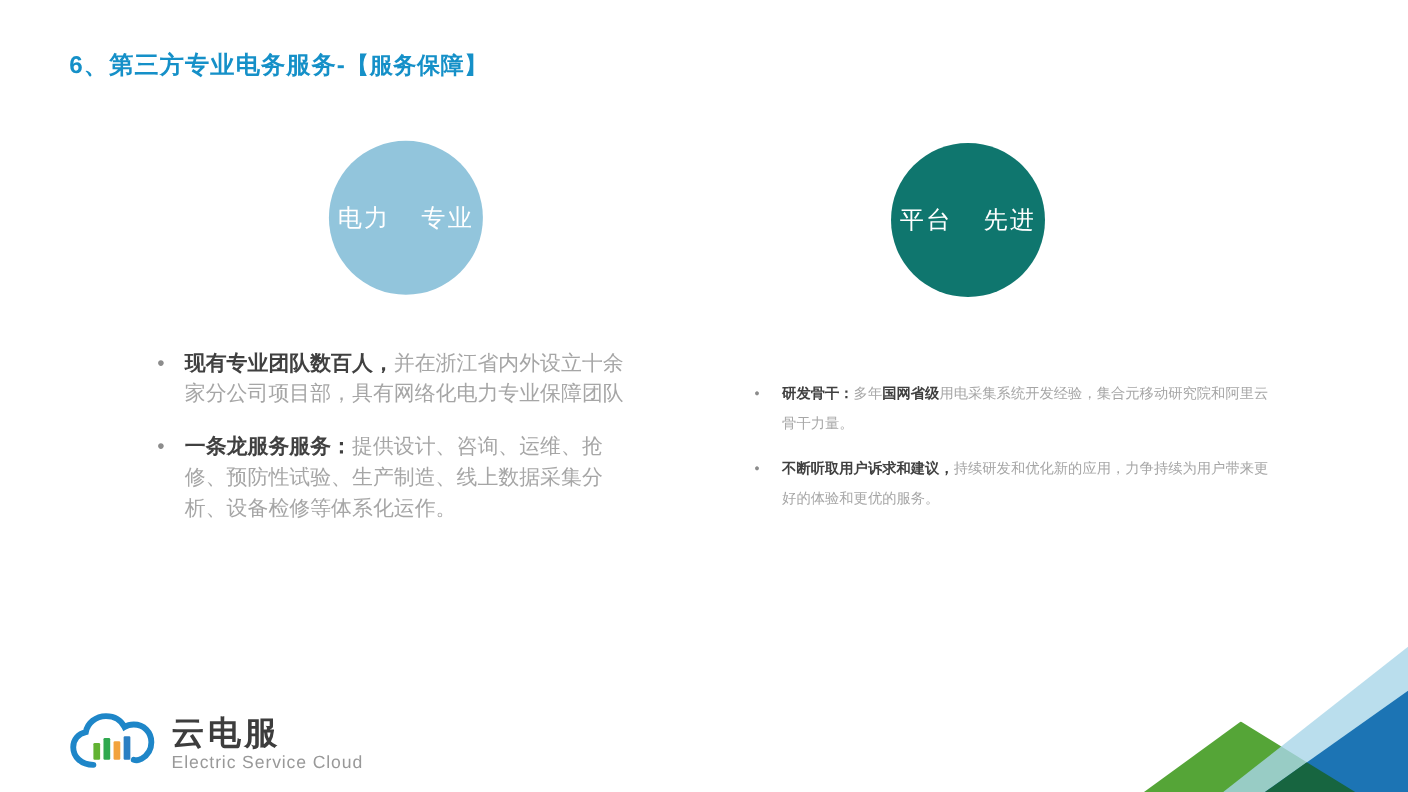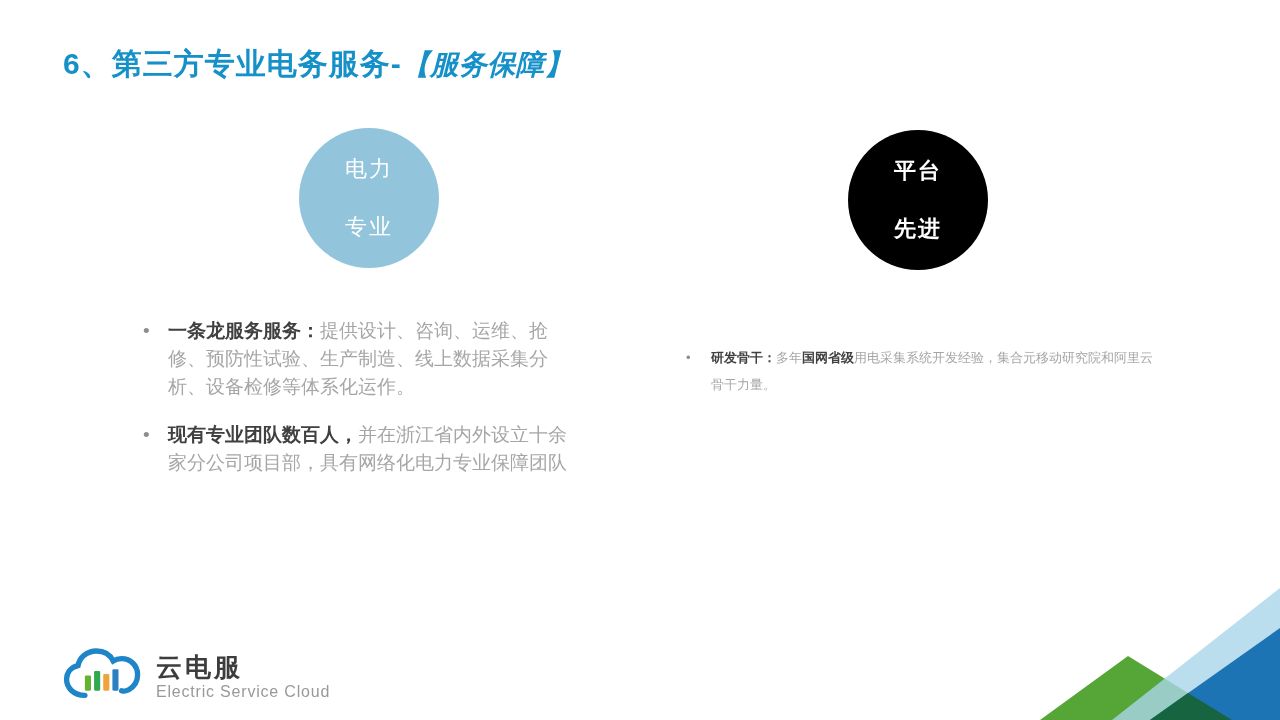--- a/index.html
+++ b/index.html
@@ -2,45 +2,45 @@
 <html><head>
 <meta charset="utf-8">
 <style>
   * { margin:0; padding:0; box-sizing:border-box; }
   html,body { width:1280px; height:720px; }
   body { font-family:"Liberation Sans","DejaVu Sans",sans-serif; background:#ffffff; }
   .slide { position:relative; width:1280px; height:720px; background:#ffffff; overflow:hidden; }
 
   
   .title { position:absolute; left:63px; top:44px; white-space:nowrap; color:#1590C8; }
-  .title-main { font-size:30px; font-weight:bold; letter-spacing:1px; }
-  .title-sub { font-size:28px; font-weight:bold; letter-spacing:0.5px;font-style:italic; }
+  .title-main { font-size:22px; font-weight:bold; letter-spacing:1px; }
+  .title-sub { font-size:21px; font-weight:bold; letter-spacing:0.5px; }
 
   
   .circle { position:absolute; width:140px; height:140px; border-radius:50%;
-            display:flex; flex-direction:column; align-items:center; justify-content:center;
+            display:flex; flex-direction:row; align-items:center; justify-content:center;
             gap:28px; color:#ffffff; font-size:22px; letter-spacing:2px; }
   .circle-left  { left:299px; top:128px; background:#92C5DC; }
-  .circle-right { left:848px; top:130px; background:#000000;font-weight:bold; }
+  .circle-right { left:810px; top:130px; background:#0f766e; }
 
   
   ul.bullets { position:absolute; list-style:none; }
   ul.bullets li { position:relative; padding-left:31px; color:#A6A6A6; }
   ul.bullets li::before { content:"•"; position:absolute; left:6px; top:0; color:#8c8c8c; }
   ul.bullets .seg.bold { color:#404040; font-weight:bold; }
   .bullets-left  { left:137px; top:317px; width:438px; font-size:19px; line-height:28px; }
   .bullets-left li  { margin-bottom:20px; }
   .bullets-right { left:680px; top:318px; width:482px; font-size:13px; line-height:27px;margin-top:26px; }
   .bullets-right li { margin-bottom:14px; }
 
   
   .logo { position:absolute; left:62px; top:646px; display:flex; align-items:center; }
   .logo svg { display:block; }
   .logo-text { margin-left:10px; }
-  .logo-name { font-size:26px; font-weight:bold; color:#3D3D3D; letter-spacing:3px; line-height:1; }
+  .logo-name { font-size:30px; font-weight:bold; color:#3D3D3D; letter-spacing:3px; line-height:1; }
   .logo-tagline { font-size:16px; color:#999999; letter-spacing:0.8px; margin-top:3px; }
 
   
   .tri { position:absolute; left:0; top:0; width:1280px; height:720px; pointer-events:none; }
   .tri-green      { background:#55A537; clip-path:polygon(1128px 656px,1040px 720px,1232px 720px); }
   .tri-stripe     { background:rgba(169,214,232,0.8); clip-path:polygon(1280px 588px,1280px 638px,1158px 720px,1112px 720px); }
   .tri-blue       { background:#1C74B4; clip-path:polygon(1280px 628px,1280px 720px,1150px 720px); }
   .tri-darkgreen  { background:#176540; clip-path:polygon(1188px 693px,1150px 720px,1232px 720px); }
 </style>
 </head>
@@ -56,25 +56,26 @@
     <div>电力</div>
     <div>专业</div>
   </div>
 
   <div class="circle circle-right">
     <div>平台</div>
     <div>先进</div>
   </div>
 
   <ul class="bullets bullets-left">
+      <li><span class="seg bold">现有专业团队数百人，</span><span class="seg">并在浙江省内外设立十余家分公司项目部，具有网络化电力专业保障团队</span></li>
       <li><span class="seg bold">一条龙服务服务：</span><span class="seg">提供设计、咨询、运维、抢修、预防性试验、生产制造、线上数据采集分析、设备检修等体系化运作。</span></li>
-      <li><span class="seg bold">现有专业团队数百人，</span><span class="seg">并在浙江省内外设立十余家分公司项目部，具有网络化电力专业保障团队</span></li>
     </ul>
   <ul class="bullets bullets-right">
       <li><span class="seg bold">研发骨干：</span><span class="seg">多年</span><span class="seg bold">国网省级</span><span class="seg">用电采集系统开发经验，集合元移动研究院和阿里云骨干力量。</span></li>
+      <li><span class="seg bold">不断听取用户诉求和建议，</span><span class="seg">持续研发和优化新的应用，力争持续为用户带来更好的体验和更优的服务。</span></li>
     </ul>
 
   <div class="logo">
     <span>
       <svg width="84" height="62" viewBox="0 0 110 80">
         <path d="M30 64 C15 64 6 54 6 43 C6 34 12 27 21 25 C23 14 33 6 45 6 C55 6 63 11 67 19 C70 17 74 16 78 16 C90 16 99 25 99 37 C99 46 94 53 87 57 C84 58.5 81 59 78 58" fill="none" stroke="#1E86C8" stroke-width="7" stroke-linecap="round"></path>
         <rect x="30" y="38" width="8" height="20" rx="1.5" fill="#62B332"></rect>
         <rect x="42" y="32" width="8" height="26" rx="1.5" fill="#2FA84F"></rect>
         <rect x="54" y="36" width="8" height="22" rx="1.5" fill="#F2A33C"></rect>
         <rect x="66" y="30" width="8" height="28" rx="1.5" fill="#2B7FC3"></rect>

